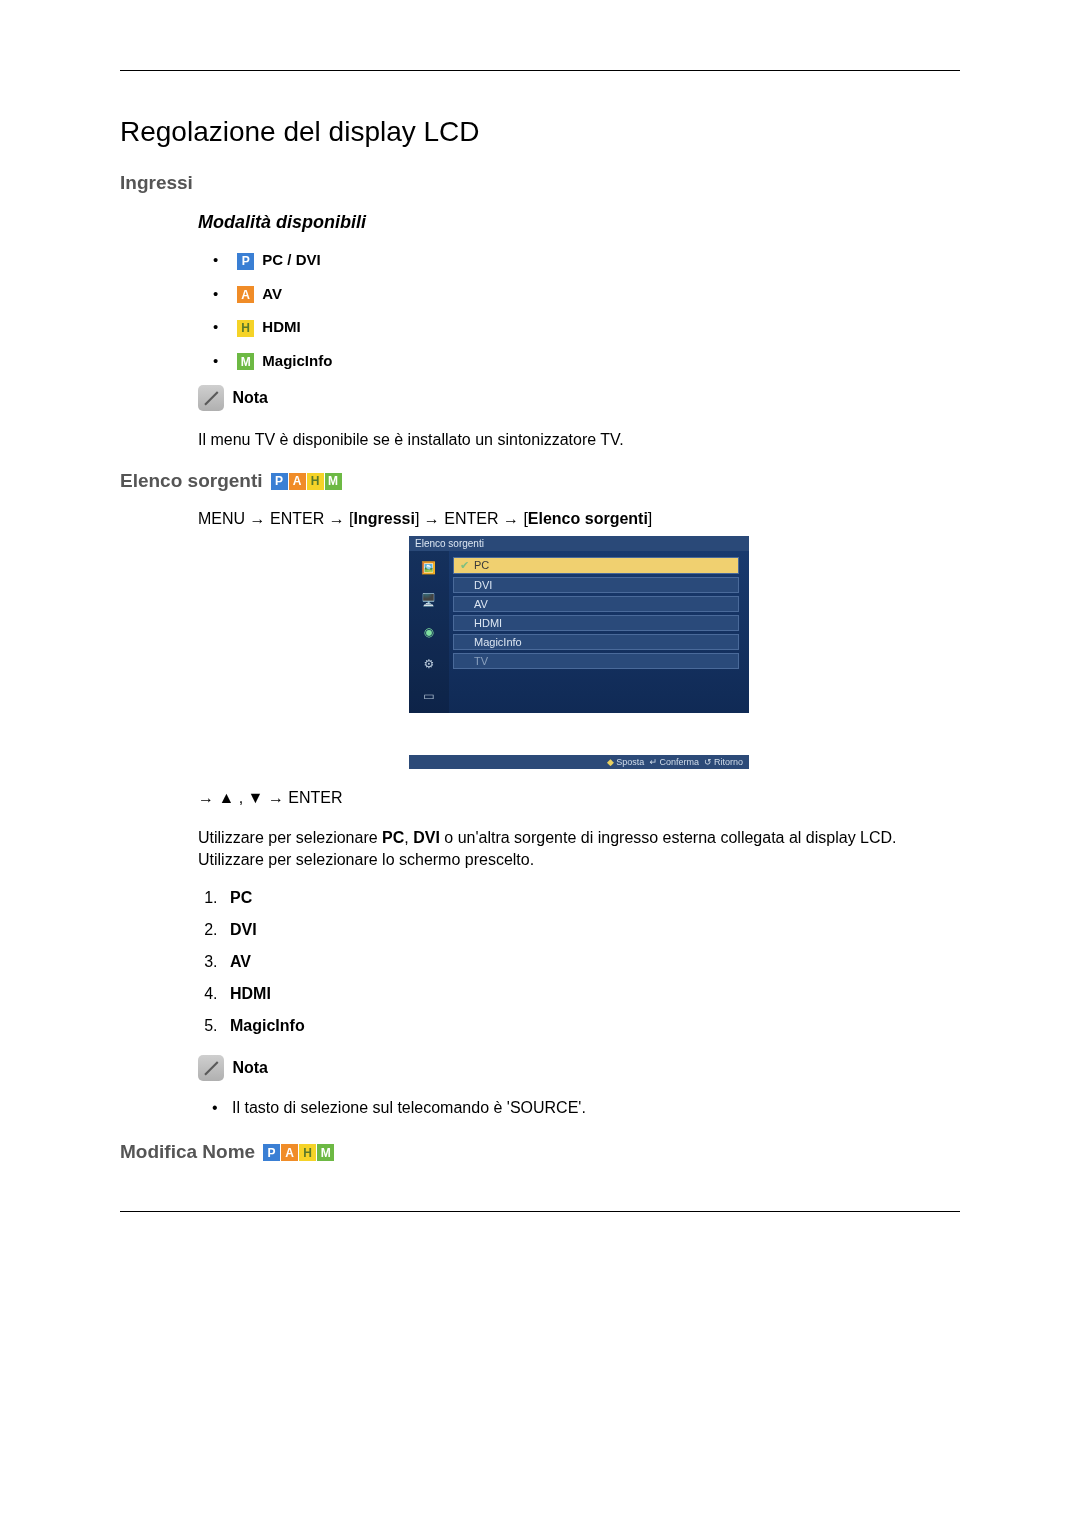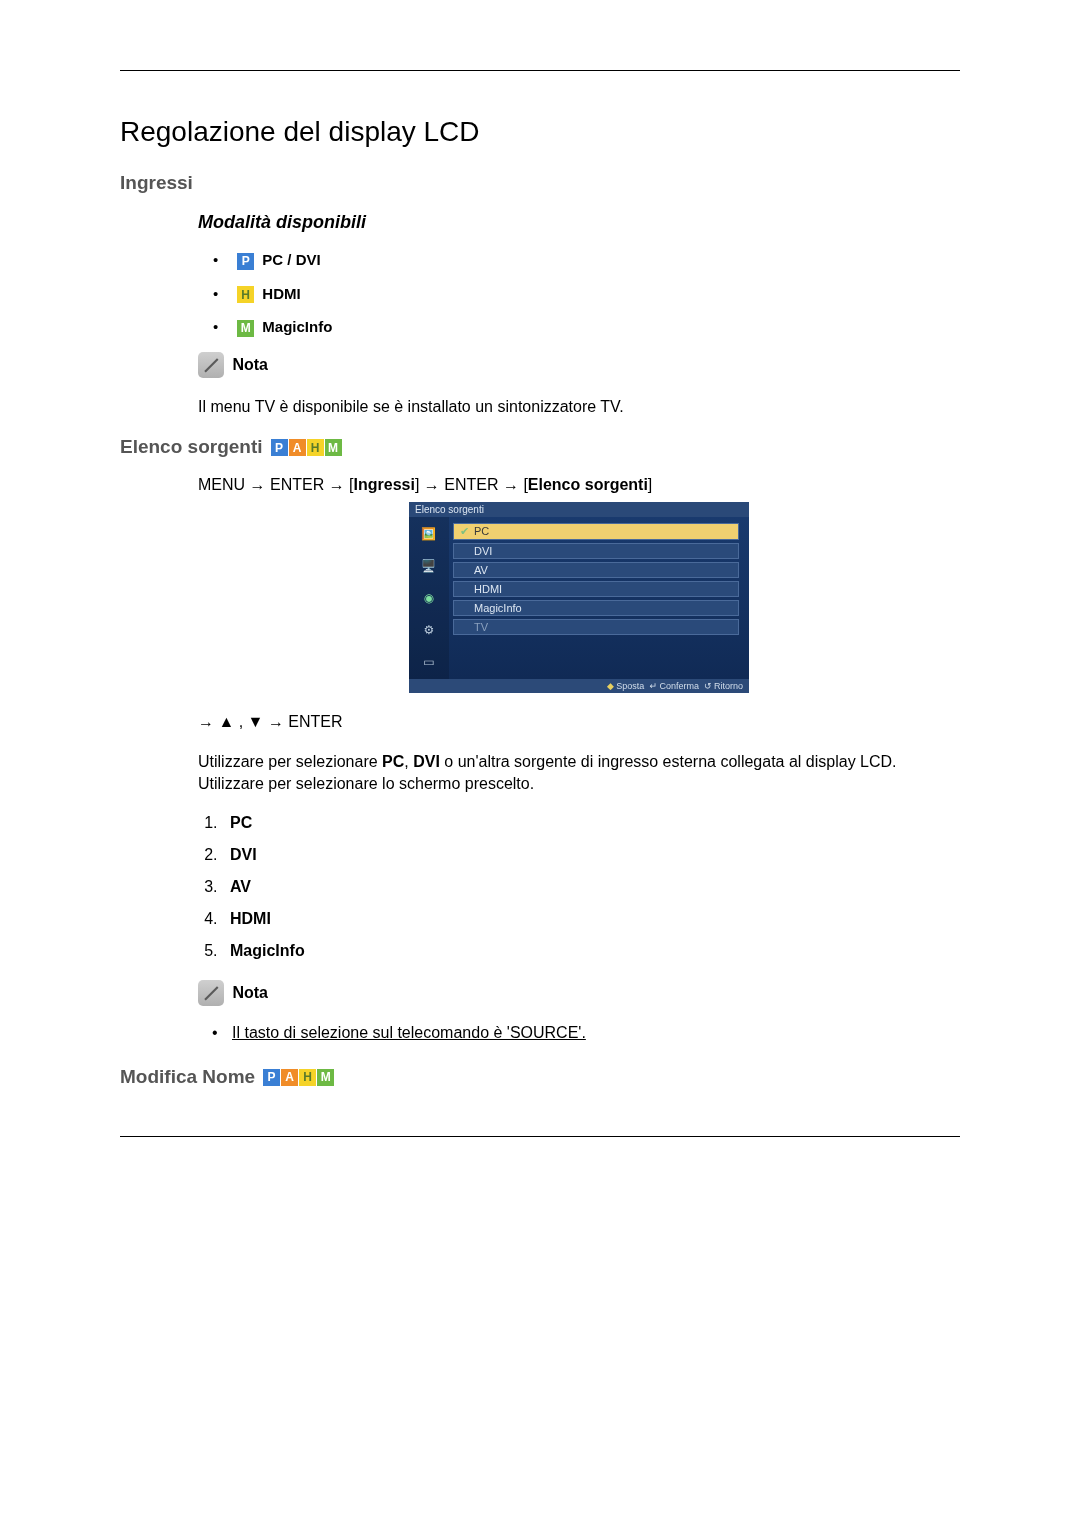--- a/index.html
+++ b/index.html
@@ -165,20 +165,21 @@
     color:#7fc080;
     margin-right:4px;
   }
   .osd-item.dim { color:#8aa0be; }
   .osd-footer {
     background: #2c4a78;
     text-align: right;
     padding: 2px 6px;
     font-size: 9px;
     color:#d0dcea;
+    margin-top:42px;
   }
   .osd-footer .dot-y { color:#e8d060; }
   .arrows-line {
     font-size: 16px;
     margin: 0 0 20px 0;
   }
   ol.src-list {
     margin: 0 0 20px 24px;
     font-size: 16px;
   }
@@ -187,21 +188,20 @@
     padding-left: 8px;
   }
   ol.src-list li span { font-weight: bold; }
   ul.note-bullets {
     list-style: none;
     margin: 14px 0 24px 14px;
     font-size: 16px;
   }
   ul.note-bullets li {
     margin-bottom: 14px;
-    text-decoration: underline;
   }
   ul.note-bullets li::before {
     content: "•";
     display: inline-block;
     width: 20px;
   }
   .bottom-space { height: 30px; }
 </style>
 </head>
 <body>
@@ -213,20 +213,24 @@
 
   <h2 class="section-h2">Ingressi</h2>
 
   <div class="indent">
     <h3 class="sub-h3">Modalità disponibili</h3>
 
     <ul class="mode-list">
       <li>
         <span class="mode-badge badge-p">P</span>
         <b>PC / DVI</b>
+      </li>
+      <li>
+        <span class="mode-badge badge-a">A</span>
+        <b>AV</b>
       </li>
       <li>
         <span class="mode-badge badge-h">H</span>
         <b>HDMI</b>
       </li>
       <li>
         <span class="mode-badge badge-m">M</span>
         <b>MagicInfo</b>
       </li>
     </ul>

